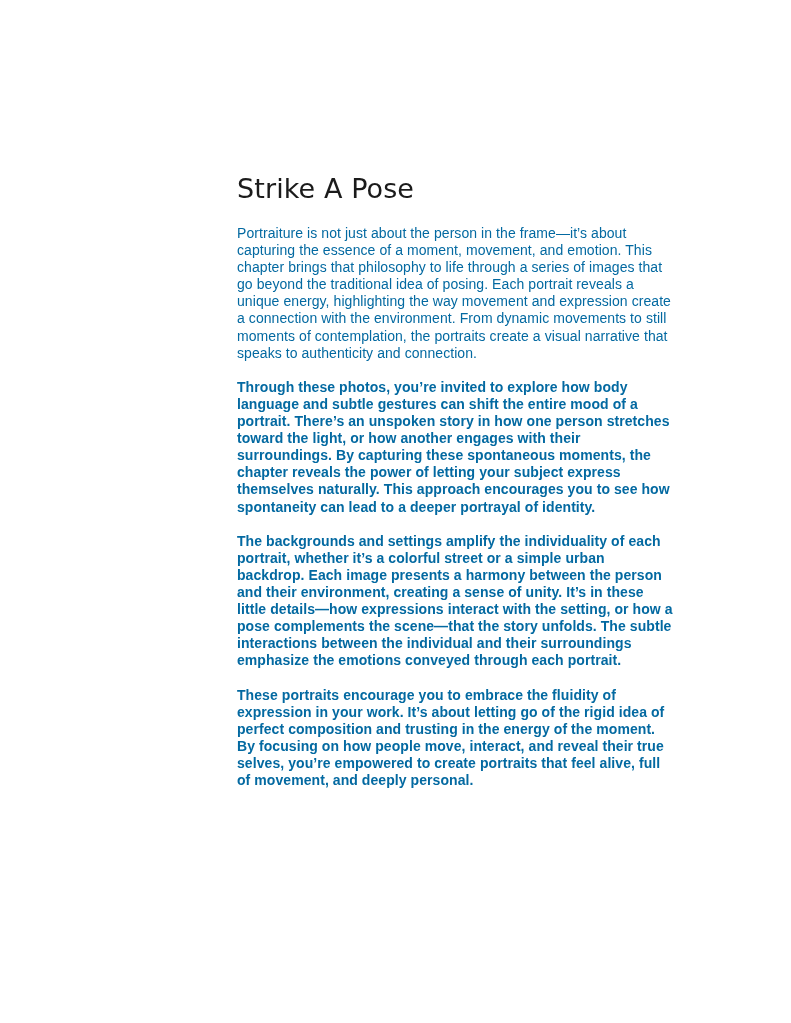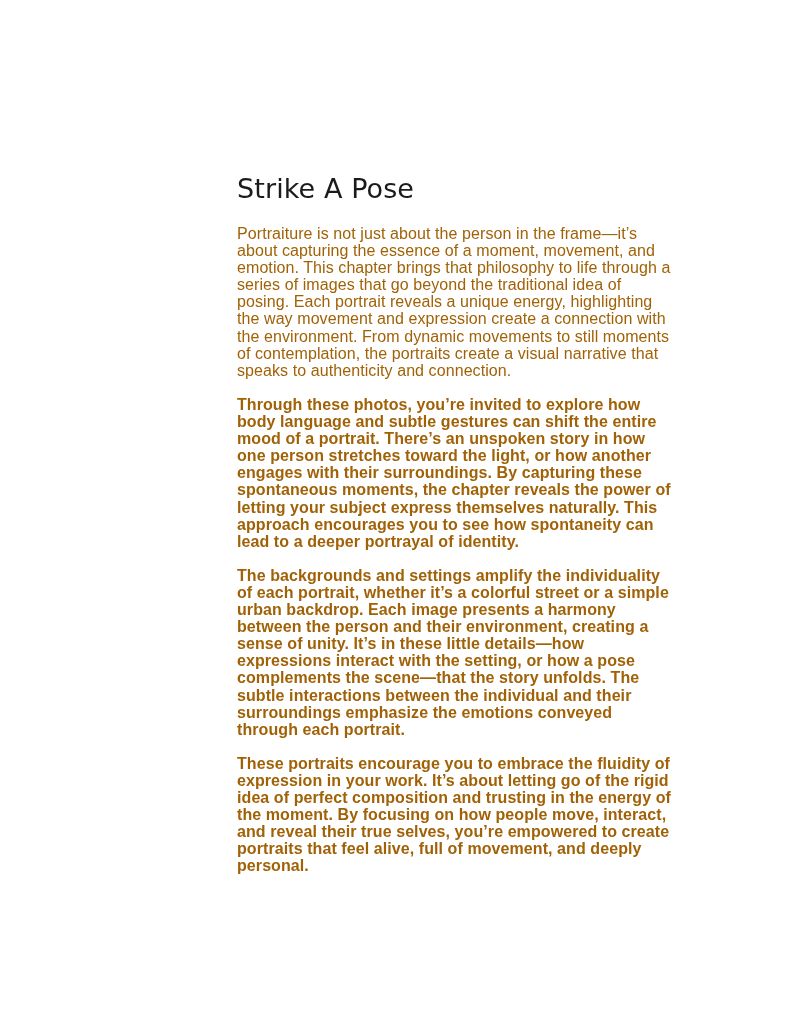--- a/index.html
+++ b/index.html
@@ -43,23 +43,23 @@
     line-height: 34px;
     letter-spacing: 0.1px;
     color: #1b1b1b;
     margin: 0 0 19px 0;
     white-space: nowrap;
   }
 
   .body-paragraph {
     font-family: "Liberation Sans", sans-serif;
     font-weight: 400;
-    font-size: 16px;
+    font-size: 14px;
     line-height: 17.1px;
-    color: #a16207;
+    color: #0369a1;
     margin: 0;
     text-align: left;
     letter-spacing: 0.005em;
   }
 
   .body-paragraph + .body-paragraph {
     margin-top: 17.1px;
     font-weight: bold;
   }
 </style>

